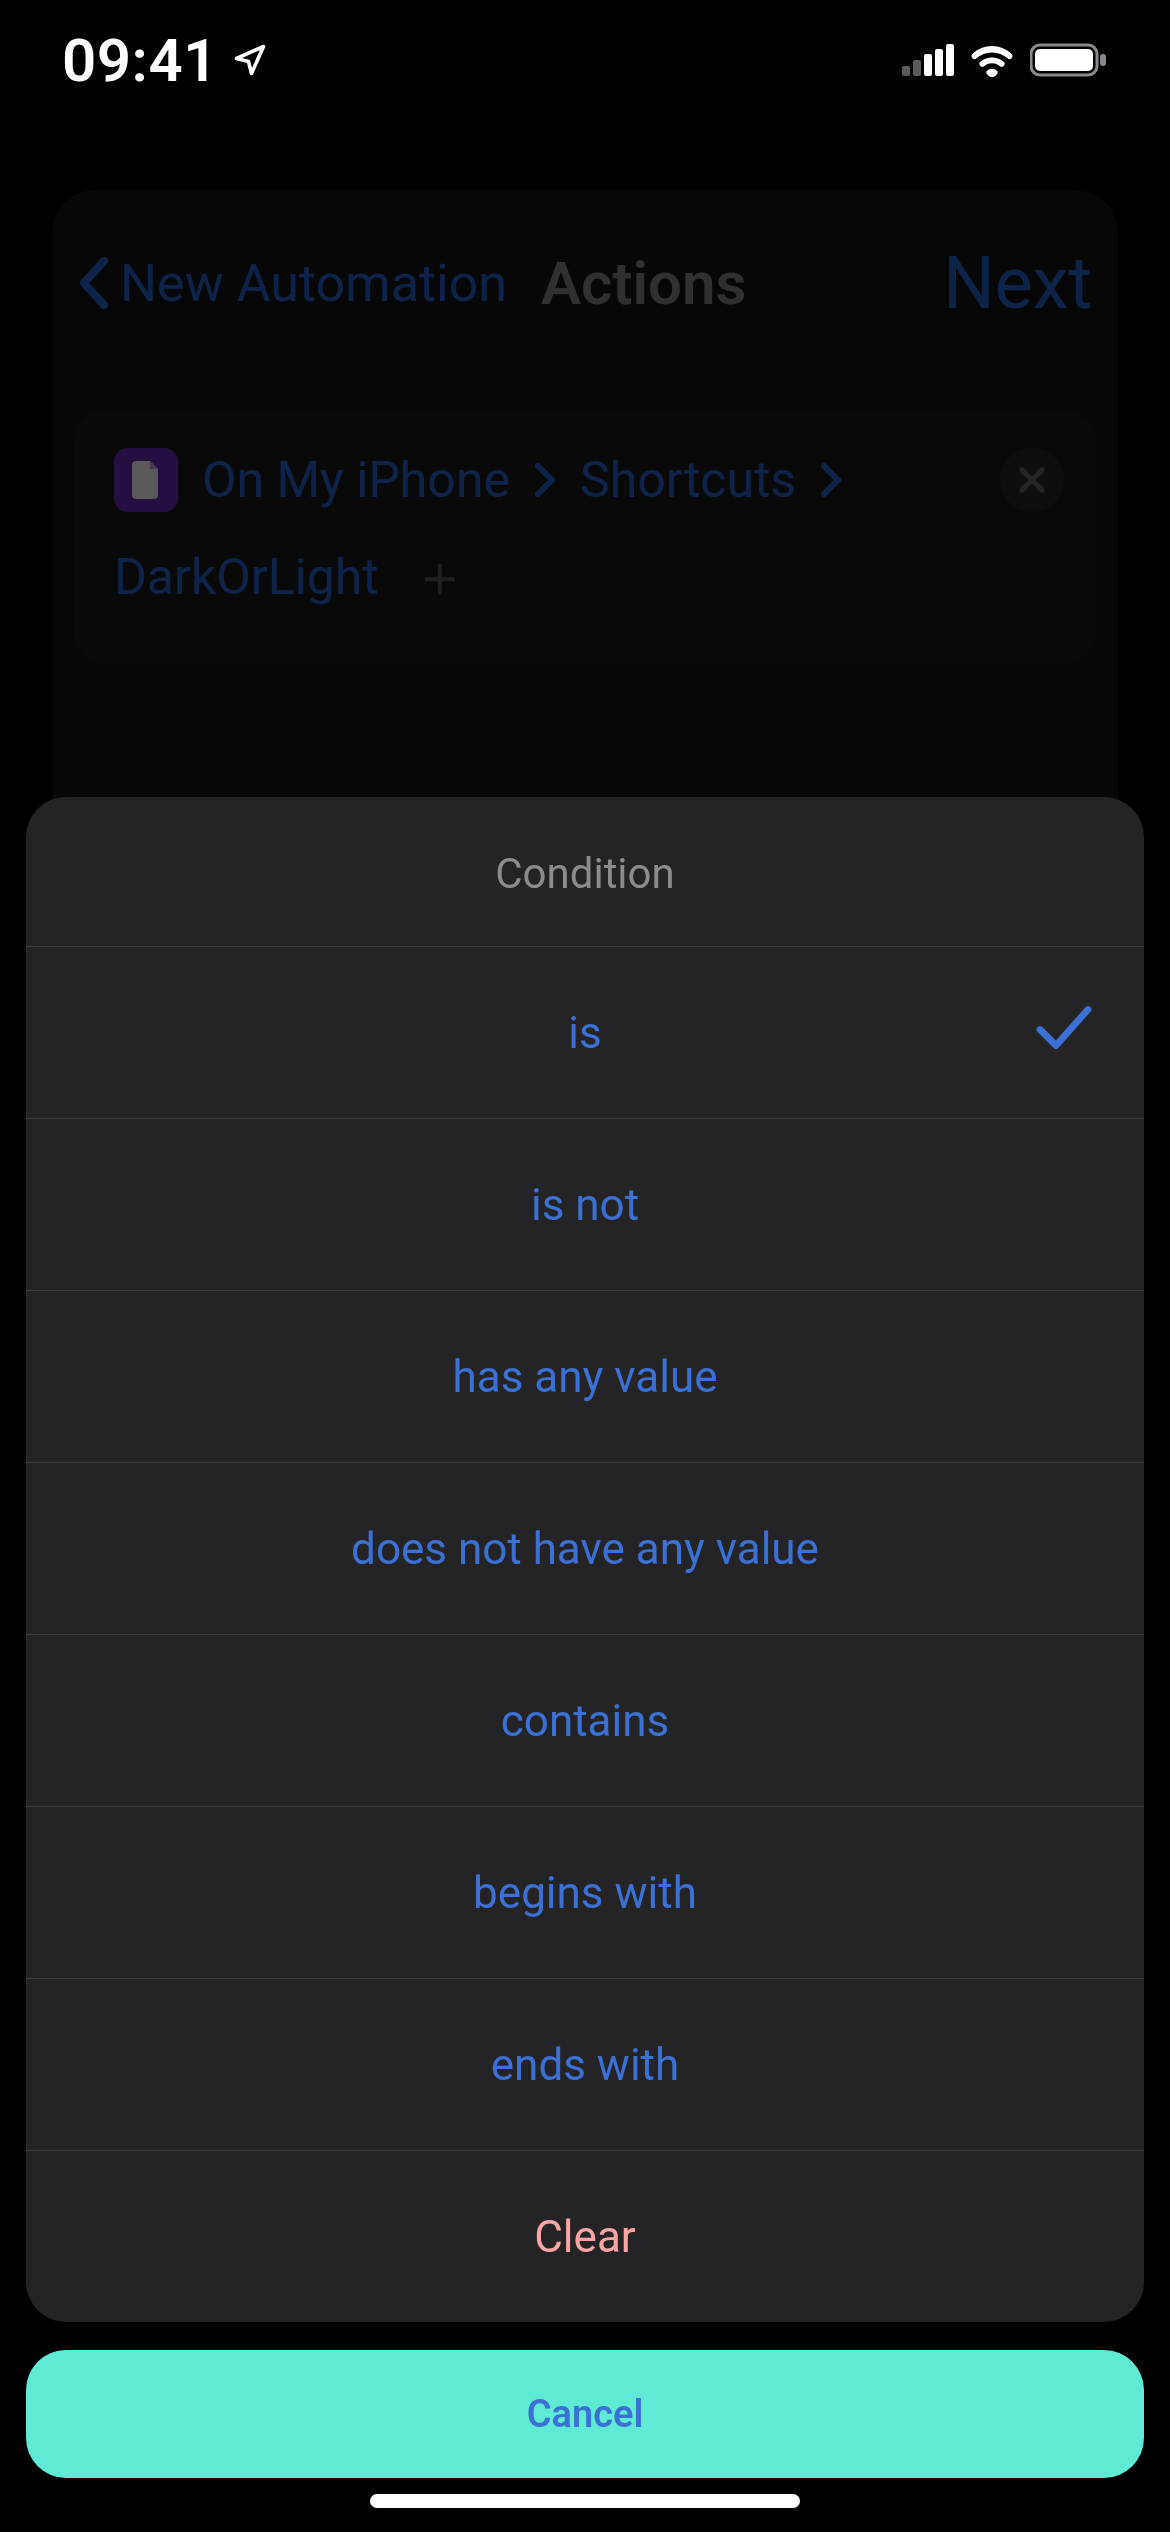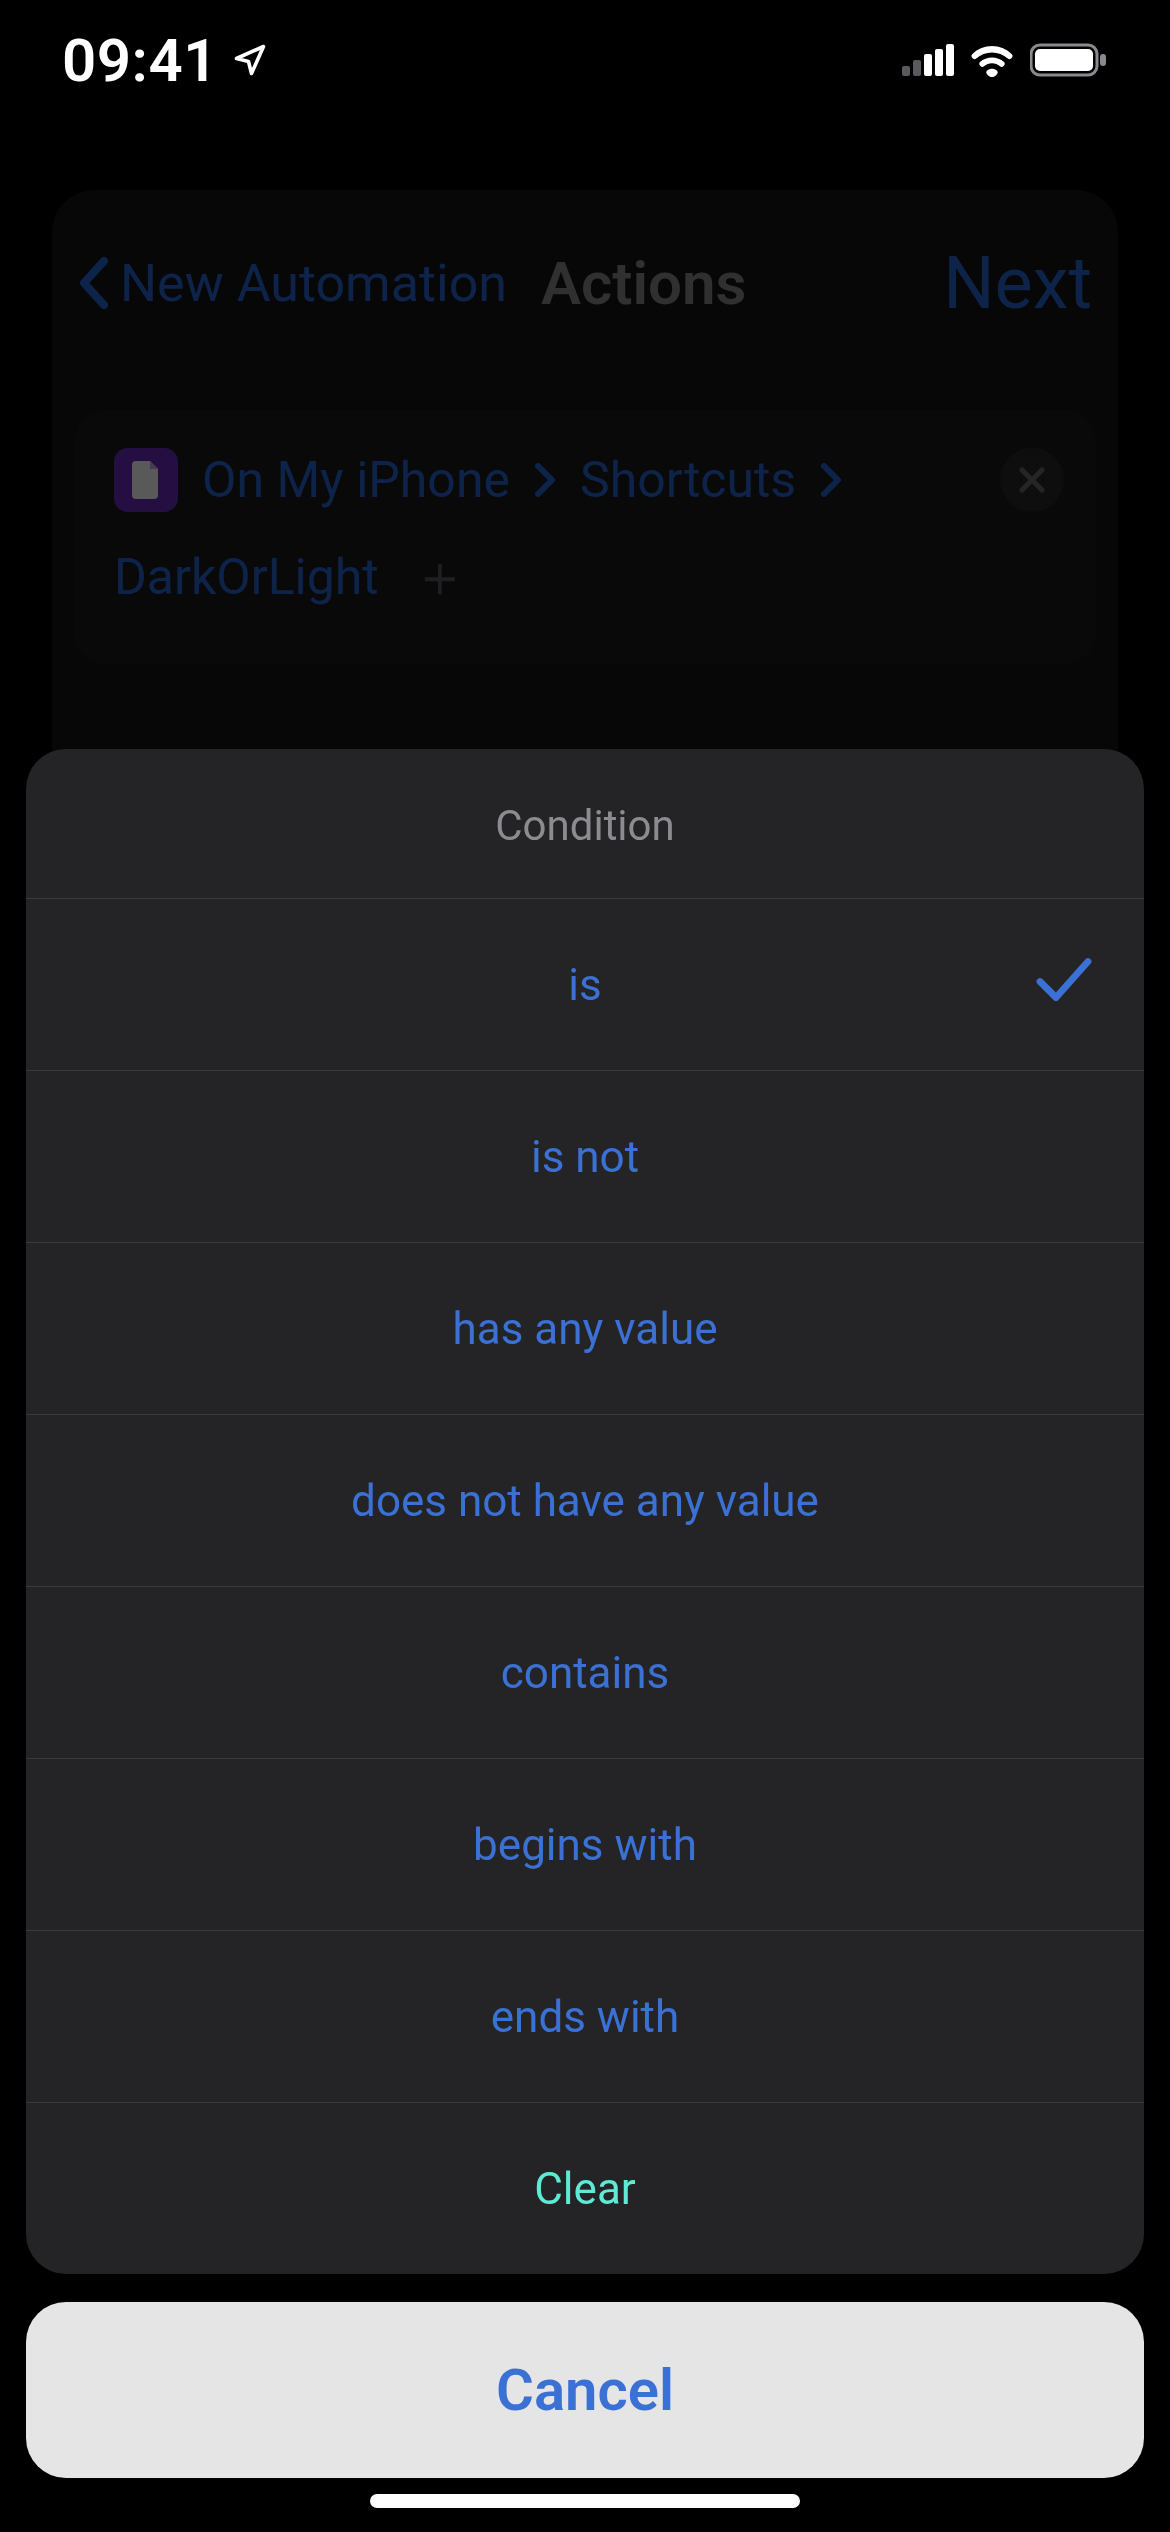--- a/index.html
+++ b/index.html
@@ -128,37 +128,37 @@
       position: relative;
       border-top: 1px solid #3a3a3c;
       height: 172px;
       display: flex;
       align-items: center;
       justify-content: center;
       color: #3b70d4;
       font-size: 44px;
       cursor: pointer;
     }
-    .sheet-row.destructive { color: #5eead4; }
+    .sheet-row.destructive { color: #fca5a5; }
     .sheet-check {
       position: absolute;
       right: 52px;
       top: 50%;
       transform: translateY(-50%);
       color: #3b70d4;
     }
     .sheet-cancel {
-      background: #e5e5e5;
+      background: #5eead4;
       border-radius: 40px;
-      height: 176px;
+      height: 128px;
       display: flex;
       align-items: center;
       justify-content: center;
       color: #3b70d4;
-      font-size: 58px;
+      font-size: 38px;
       font-weight: 600;
       cursor: pointer;
     }
     
     .home-indicator {
       position: absolute;
       bottom: 24px;
       left: 50%;
       transform: translateX(-50%);
       width: 430px;

